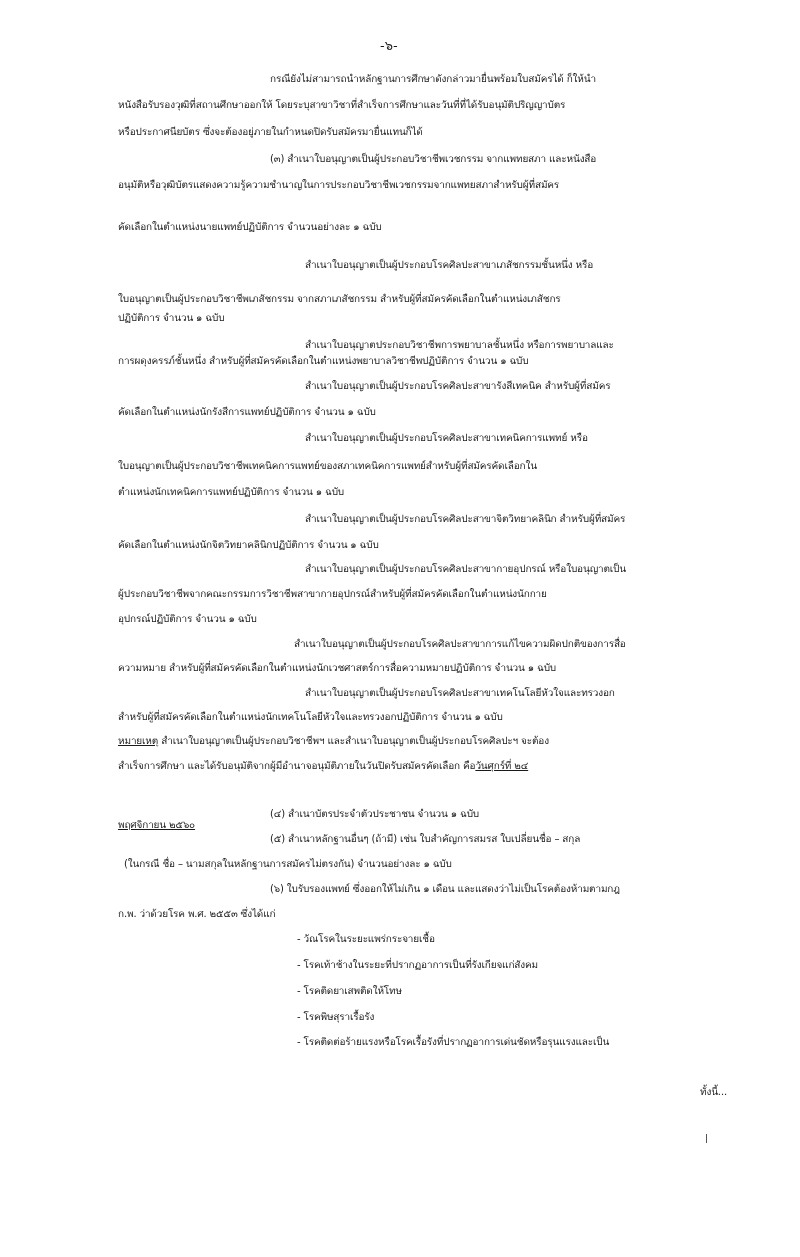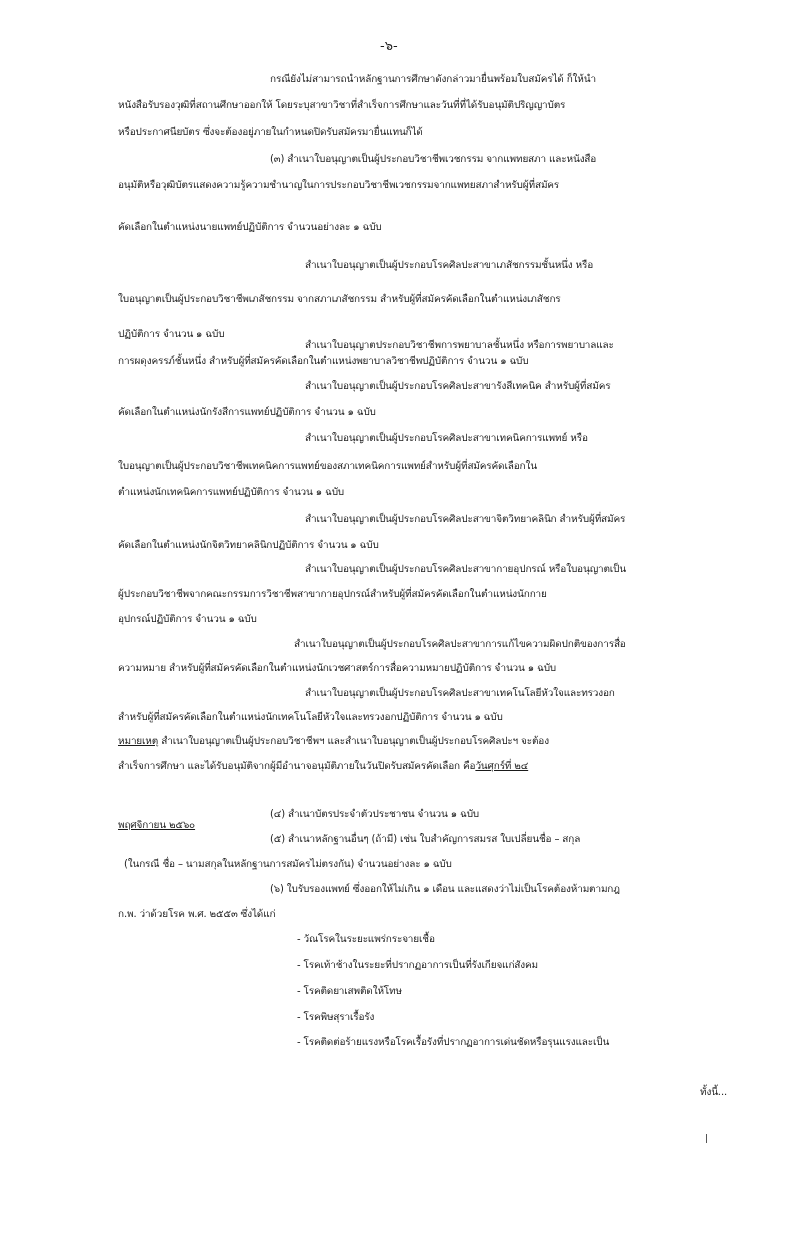--- a/index.html
+++ b/index.html
@@ -56,21 +56,21 @@
 
   <div>
     <div class="line" style="left:270px;top:70px">กรณียังไม่สามารถนำหลักฐานการศึกษาดังกล่าวมายื่นพร้อมใบสมัครได้ ก็ให้นำ</div>
     <div class="line" style="left:118px;top:96px">หนังสือรับรองวุฒิที่สถานศึกษาออกให้  โดยระบุสาขาวิชาที่สำเร็จการศึกษาและวันที่ที่ได้รับอนุมัติปริญญาบัตร</div>
     <div class="line" style="left:118px;top:123px">หรือประกาศนียบัตร ซึ่งจะต้องอยู่ภายในกำหนดปิดรับสมัครมายื่นแทนก็ได้</div>
     <div class="line" style="left:270px;top:150px">(๓) สำเนาใบอนุญาตเป็นผู้ประกอบวิชาชีพเวชกรรม จากแพทยสภา และหนังสือ</div>
     <div class="line" style="left:118px;top:176px">อนุมัติหรือวุฒิบัตรแสดงความรู้ความชำนาญในการประกอบวิชาชีพเวชกรรมจากแพทยสภาสำหรับผู้ที่สมัคร</div>
     <div class="line" style="left:118px;top:218px">คัดเลือกในตำแหน่งนายแพทย์ปฏิบัติการ จำนวนอย่างละ ๑ ฉบับ</div>
     <div class="line" style="left:305px;top:256px">สำเนาใบอนุญาตเป็นผู้ประกอบโรคศิลปะสาขาเภสัชกรรมชั้นหนึ่ง หรือ</div>
     <div class="line" style="left:118px;top:290px">ใบอนุญาตเป็นผู้ประกอบวิชาชีพเภสัชกรรม จากสภาเภสัชกรรม สำหรับผู้ที่สมัครคัดเลือกในตำแหน่งเภสัชกร</div>
-    <div class="line" style="left:118px;top:325px">ปฏิบัติการ จำนวน ๑ ฉบับ</div>
+    <div class="line" style="left:118px;top:309px">ปฏิบัติการ จำนวน ๑ ฉบับ</div>
     <div class="line" style="left:305px;top:336px">สำเนาใบอนุญาตประกอบวิชาชีพการพยาบาลชั้นหนึ่ง หรือการพยาบาลและ</div>
     <div class="line" style="left:118px;top:352px">การผดุงครรภ์ชั้นหนึ่ง สำหรับผู้ที่สมัครคัดเลือกในตำแหน่งพยาบาลวิชาชีพปฏิบัติการ จำนวน ๑ ฉบับ</div>
     <div class="line" style="left:305px;top:377px">สำเนาใบอนุญาตเป็นผู้ประกอบโรคศิลปะสาขารังสีเทคนิค สำหรับผู้ที่สมัคร</div>
     <div class="line" style="left:118px;top:403px">คัดเลือกในตำแหน่งนักรังสีการแพทย์ปฏิบัติการ จำนวน ๑ ฉบับ</div>
     <div class="line" style="left:305px;top:429px">สำเนาใบอนุญาตเป็นผู้ประกอบโรคศิลปะสาขาเทคนิคการแพทย์ หรือ</div>
     <div class="line" style="left:118px;top:457px">ใบอนุญาตเป็นผู้ประกอบวิชาชีพเทคนิคการแพทย์ของสภาเทคนิคการแพทย์สำหรับผู้ที่สมัครคัดเลือกใน</div>
     <div class="line" style="left:118px;top:483px">ตำแหน่งนักเทคนิคการแพทย์ปฏิบัติการ จำนวน ๑ ฉบับ</div>
     <div class="line" style="left:305px;top:510px">สำเนาใบอนุญาตเป็นผู้ประกอบโรคศิลปะสาขาจิตวิทยาคลินิก สำหรับผู้ที่สมัคร</div>
     <div class="line" style="left:118px;top:536px">คัดเลือกในตำแหน่งนักจิตวิทยาคลินิกปฏิบัติการ จำนวน ๑ ฉบับ</div>
     <div class="line" style="left:305px;top:560px">สำเนาใบอนุญาตเป็นผู้ประกอบโรคศิลปะสาขากายอุปกรณ์ หรือใบอนุญาตเป็น</div>

